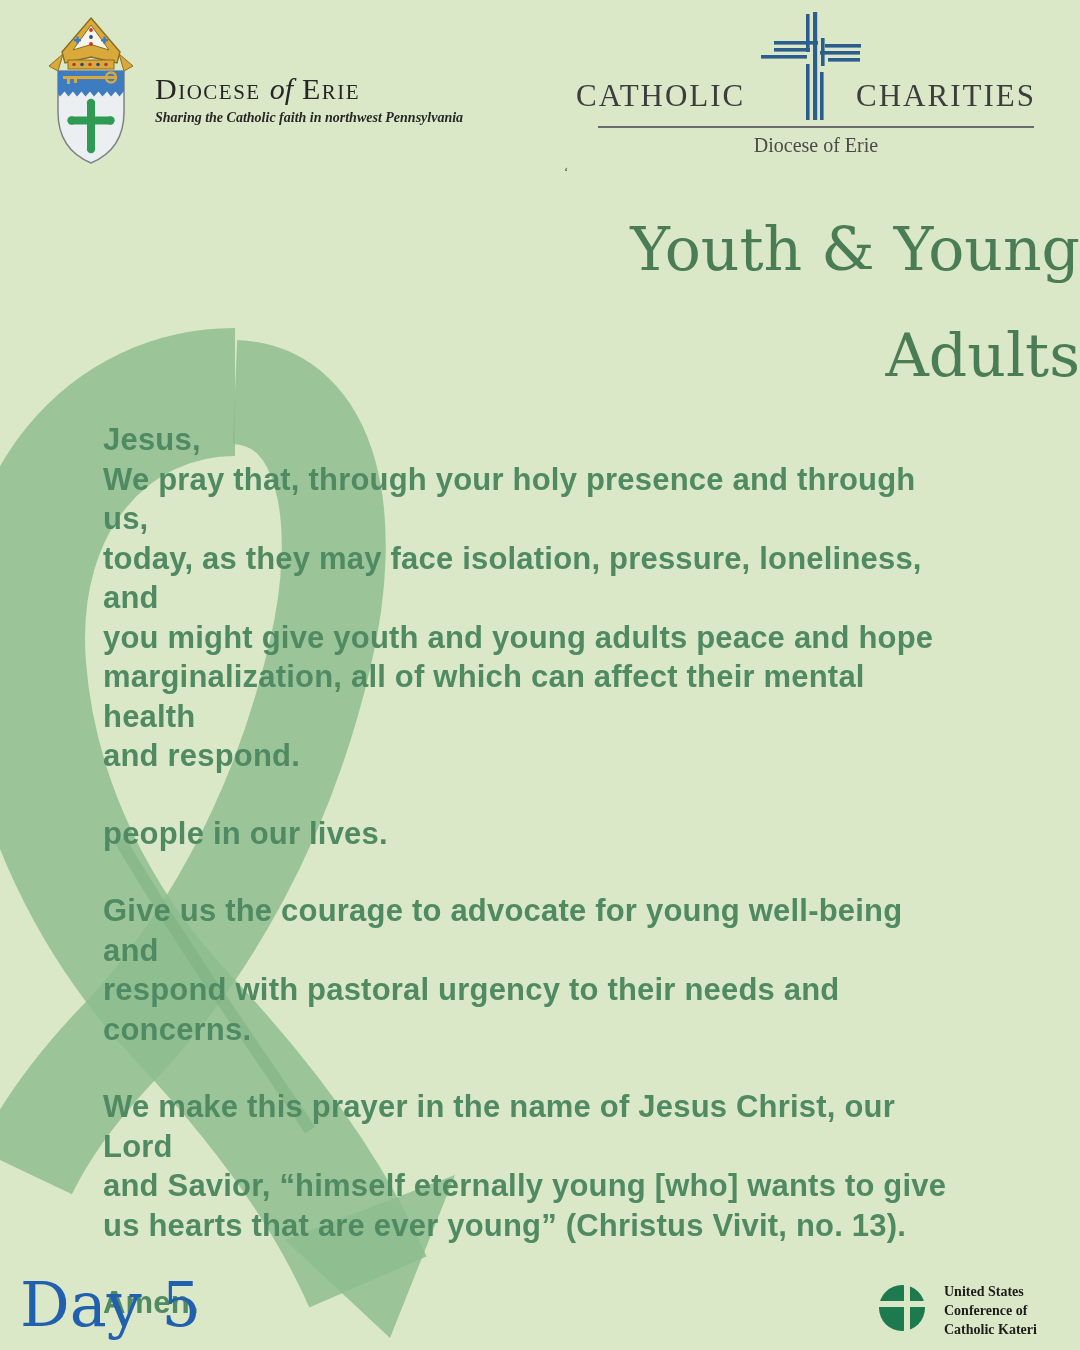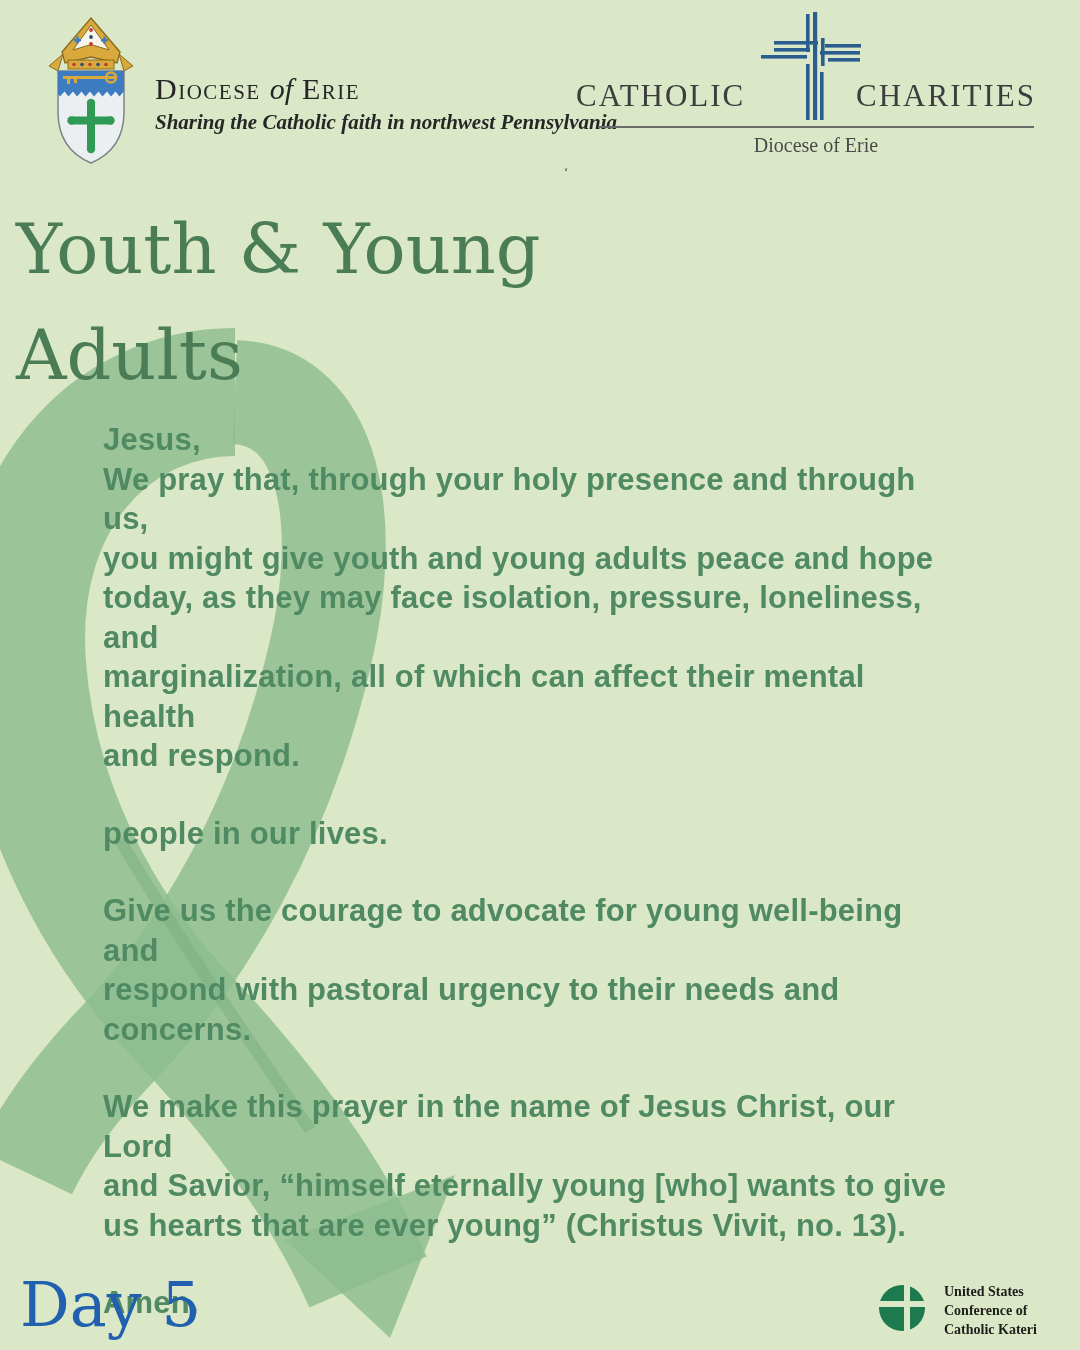--- a/index.html
+++ b/index.html
@@ -15,37 +15,37 @@
   .ribbon-svg{position:absolute;left:0;top:0;width:1080px;height:1350px;pointer-events:none;}
   .rib{fill:none;stroke:var(--c-ribbon,#8cbd8f);opacity:.82;}
   .rib-fill{fill:var(--c-ribbon,#8cbd8f);opacity:.82;}
   .rib-fold{fill:none;stroke:var(--c-ribbon_fold,#7bae80);opacity:.55;}
 
   
   .dio-wordmark{left:155px;top:72px;font-family:"Liberation Serif",serif;font-size:30px;
     letter-spacing:1.5px;color:var(--c-ink,#262626);font-variant:small-caps;}
   .dio-of{font-variant:normal;font-style:italic;letter-spacing:0;}
   .dio-tagline{left:155px;top:110px;font-family:"Liberation Serif",serif;font-style:italic;
-    font-weight:bold;font-size:21px;color:var(--c-ink,#262626);}
+    font-weight:bold;font-size:14px;color:var(--c-ink,#262626);}
 
   
   .cc-word{top:80px;font-family:"Liberation Serif",serif;font-size:31px;letter-spacing:2px;
     color:var(--c-cc_text,#3d3d3d);line-height:1;}
   .cc-catholic{left:576px;width:214px;text-align:left;}
   .cc-charities{left:856px;}
   .cc-rule{left:598px;top:126px;width:436px;height:2px;background:var(--c-rule,#6b6b6b);}
   .cc-sub{left:598px;top:134px;width:436px;text-align:center;font-family:"Liberation Serif",serif;
     font-size:20px;color:var(--c-cc_sub,#4a4a4a);}
   .cc-cross-svg{left:742px;top:8px;width:160px;height:132px;}
   .ccx{fill:var(--c-cc_blue,#2b5d8e);}
   .stray{left:564px;top:164px;font-size:13px;color:#3a4a66;font-family:"Liberation Serif",serif;}
 
   
-  .poster-title{left:16px;right:0;top:196px;text-align:left;
-    font-family:"DejaVu Serif",serif;font-size:70px;line-height:106px;
+  .poster-title{left:0;right:0;top:196px;text-align:right;
+    font-family:"DejaVu Serif",serif;font-size:60px;line-height:106px;
     color:var(--c-title,#4a7d55);}
 
   
   .prayer{left:103px;top:420px;width:870px;
     font-weight:bold;font-size:31px;line-height:39.5px;letter-spacing:.2px;
     color:var(--c-body,#4f8a63);}
   .prayer .para{margin:0 12px 38px 0;}
 
   
   .day-label{left:20px;top:1274px;font-family:"DejaVu Serif",serif;font-size:62px;
@@ -123,22 +123,22 @@
 
   <div class="abs poster-title">
     <div>Youth &amp; Young</div>
     <div>Adults</div>
   </div>
 
   <div class="abs prayer">
       <div class="para">
         <div>Jesus,</div>
         <div>We pray that, through your holy presence and through us,</div>
+        <div>today, as they may face isolation, pressure, loneliness, and</div>
         <div>you might give youth and young adults peace and hope</div>
-        <div>today, as they may face isolation, pressure, loneliness, and</div>
         <div>marginalization, all of which can affect their mental health</div>
         <div>and respond.</div>
       </div>
       <div class="para">
         <div>people in our lives.</div>
       </div>
       <div class="para">
         <div>Give us the courage to advocate for young well-being and</div>
         <div>respond with pastoral urgency to their needs and</div>
         <div>concerns.</div>

